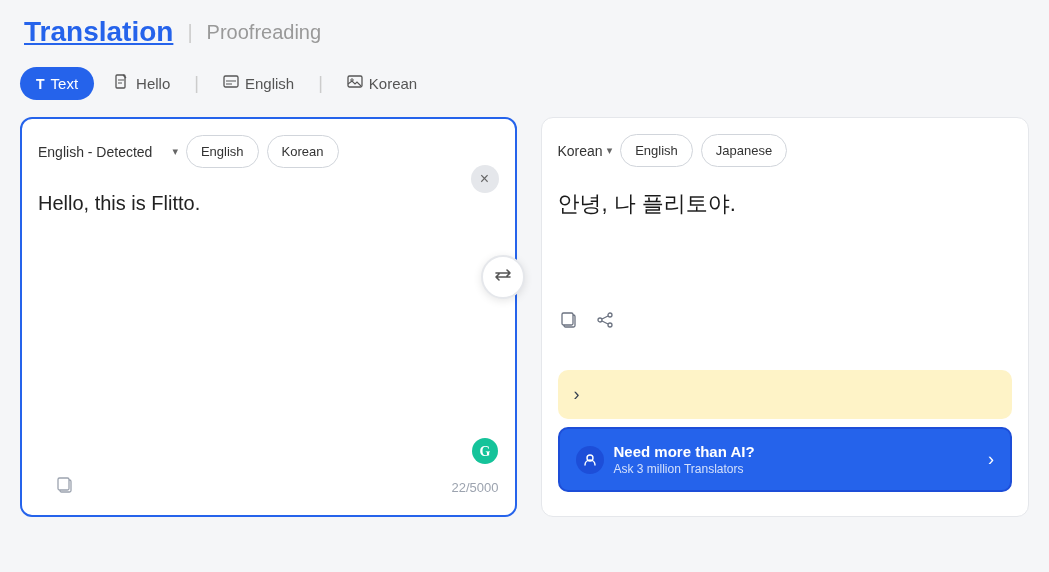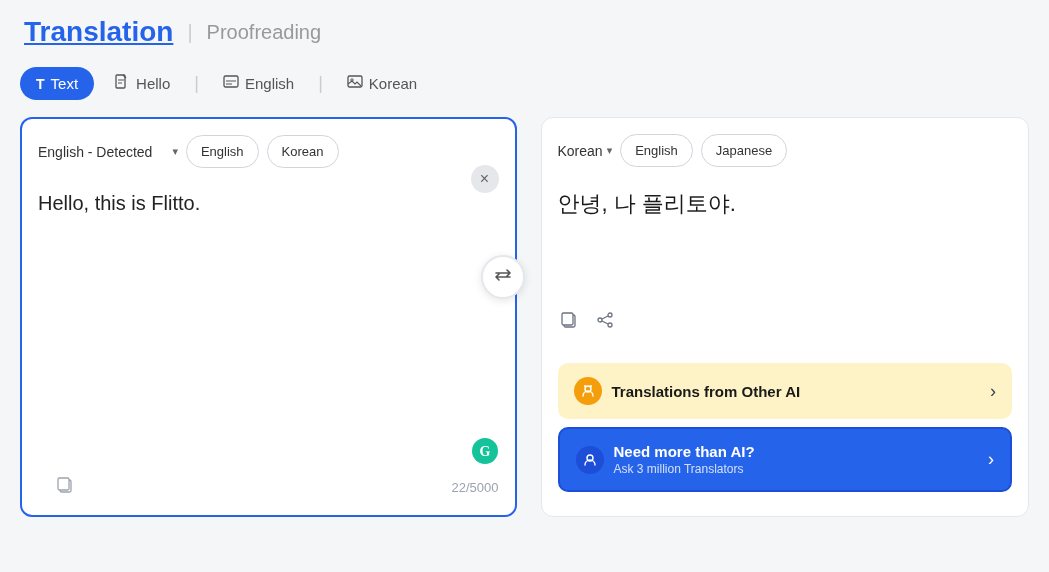--- a/index.html
+++ b/index.html
@@ -439,31 +439,20 @@
               <circle cx="4" cy="9" r="2" stroke="#6b7280" stroke-width="1.3"></circle>
               <circle cx="14" cy="14" r="2" stroke="#6b7280" stroke-width="1.3"></circle>
               <path d="M6 8l6-3M6 10l6 3" stroke="#6b7280" stroke-width="1.3"></path>
             </svg>
         </button>
       </div>
 
       <div class="suggestions-area">
 
         <div class="suggestion-card yellow">
-          <div class="suggestion-card-left">
-            <div class="suggestion-icon yellow-icon">
-              <svg width="16" height="16" viewBox="0 0 16 16" fill="none">
-                <circle cx="8" cy="6" r="3" stroke="white" stroke-width="1.4"></circle>
-                <path d="M3 13c0-2.8 2.2-5 5-5s5 2.2 5 5" stroke="white" stroke-width="1.4" stroke-linecap="round"></path>
-                <circle cx="5" cy="3" r="1" fill="white"></circle>
-                <circle cx="11" cy="3" r="1" fill="white"></circle>
-              </svg>
-            </div>
-            <span class="suggestion-text dark">Translations from Other AI</span>
-          </div>
           <span class="suggestion-chevron dark">›</span>
         </div>
 
         <div class="suggestion-card blue">
           <div class="suggestion-card-left">
             <div class="suggestion-icon blue-icon">
               <svg width="16" height="16" viewBox="0 0 16 16" fill="none">
                 <circle cx="8" cy="6" r="3" stroke="white" stroke-width="1.4"></circle>
                 <path d="M3 13c0-2.8 2.2-5 5-5s5 2.2 5 5" stroke="white" stroke-width="1.4" stroke-linecap="round"></path>
               </svg>

